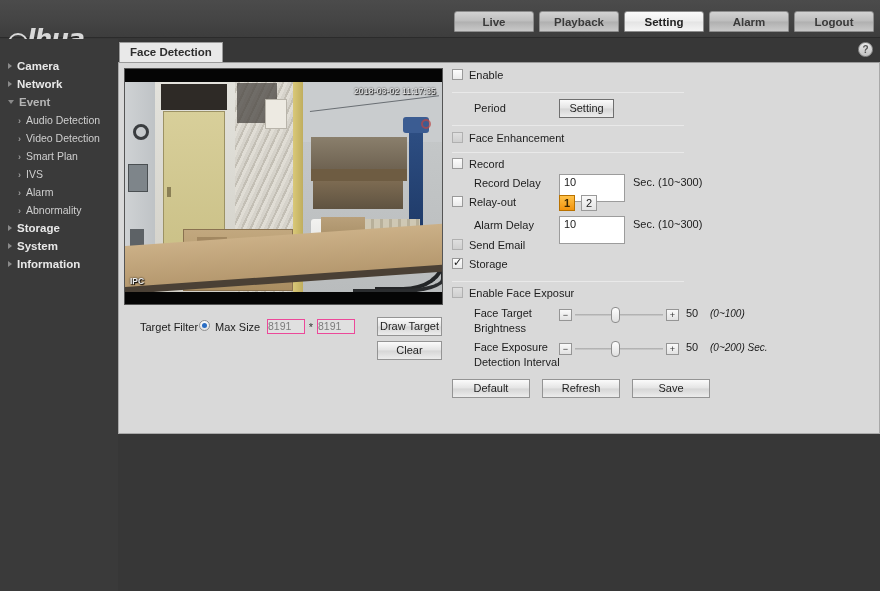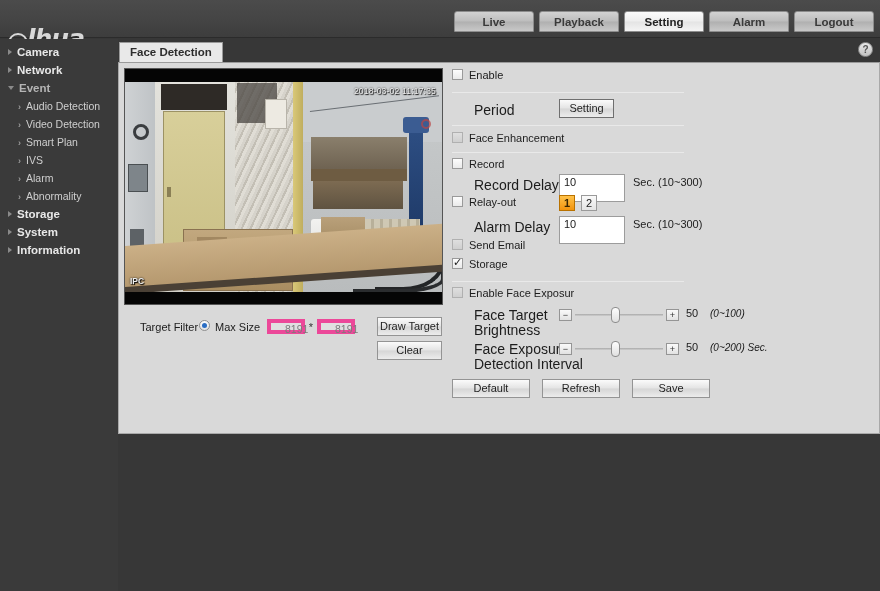--- a/index.html
+++ b/index.html
@@ -73,21 +73,21 @@
   }
   .menu-item {
     height: 18px; line-height: 18px;
     padding-left: 8px;
     font-size: 11.5px; font-weight: bold;
     color: #e8e8e8;
     cursor: pointer;
     white-space: nowrap;
     position: relative;
   }
-  .menu-item.top { margin-top: 4px; }
+  .menu-item.top { margin-top: 18px; }
   .menu-item .arrow {
     display: inline-block;
     width: 0; height: 0;
     border-left: 4px solid #8a8a8a;
     border-top: 3.5px solid transparent;
     border-bottom: 3.5px solid transparent;
     margin-right: 5px;
     vertical-align: 1px;
   }
   .menu-item.open .arrow {
@@ -259,22 +259,22 @@
   .radio.on::after {
     content:''; position:absolute; left:2px; top:2px; width:5px; height:5px;
     border-radius:50%; background:#2b6ec4;
   }
   .tf-row { position:absolute; left:75px; font-size:11px; white-space:nowrap; }
   .tf-row.r1 { top:8px; }
   .tf-row.r2 { top:29px; }
   .tf-name { display:inline-block; width:52px; vertical-align:middle;}
   .num-in {
     display:inline-block; width:38px; height:15px; line-height:13px;
-    background:#e0e0e0; border:4px solid #ec4899;
-    font-size:10.5px; color:#7b7b7b; padding-left:14px;
+    background:#e0e0e0; border:1px solid #ec4899;
+    font-size:10.5px; color:#7b7b7b; padding-left:0;
     vertical-align:middle;
   }
   .star { display:inline-block; width:12px; text-align:center; color:#333; vertical-align:middle;}
 
   .btn {
     background: linear-gradient(to bottom,#fbfbfb 0%,#e4e4e4 48%,#d6d6d6 52%,#ececec 100%);
     border:1px solid #949494;
     font-size:11px; color:#1f1f1f;
     text-align:center; cursor:pointer;
     font-family:"Liberation Sans", sans-serif;
@@ -292,21 +292,21 @@
     vertical-align:-1px; margin-right:6px; position:relative; cursor:pointer;
   }
   .chk.dim { background: linear-gradient(to bottom,#dfdfdf,#cfcfcf); border-color:#b0b0b0; }
   .chk.on::after {
     content:'\2713'; position:absolute; left:0px; top:-3px;
     font-size:11px; color:#1b1b1b; line-height:13px;
   }
   .clabel { font-size:11px; color:#1c1c1c; }
   .divider { height:1px; background:#c2c2c2; border-bottom:1px solid #e9e9e9; }
 
-  .field-l { position:absolute; left:22px; top:3px; font-size:14px; }
+  .field-l { position:absolute; left:22px; top:3px; font-size:11px; }
   .txt-in {
     position:absolute; height:28px; line-height:15px;
     background:#fff; border:1px solid #9c9c9c;
     font-size:11px; color:#1a1a1a; padding-left:4px;
   }
   .hint { position:absolute; font-size:11px; color:#1c1c1c; }
 
   .relay-btn {
     display:inline-block; width:16px; height:16px; line-height:15px;
     text-align:center; font-size:11px;

